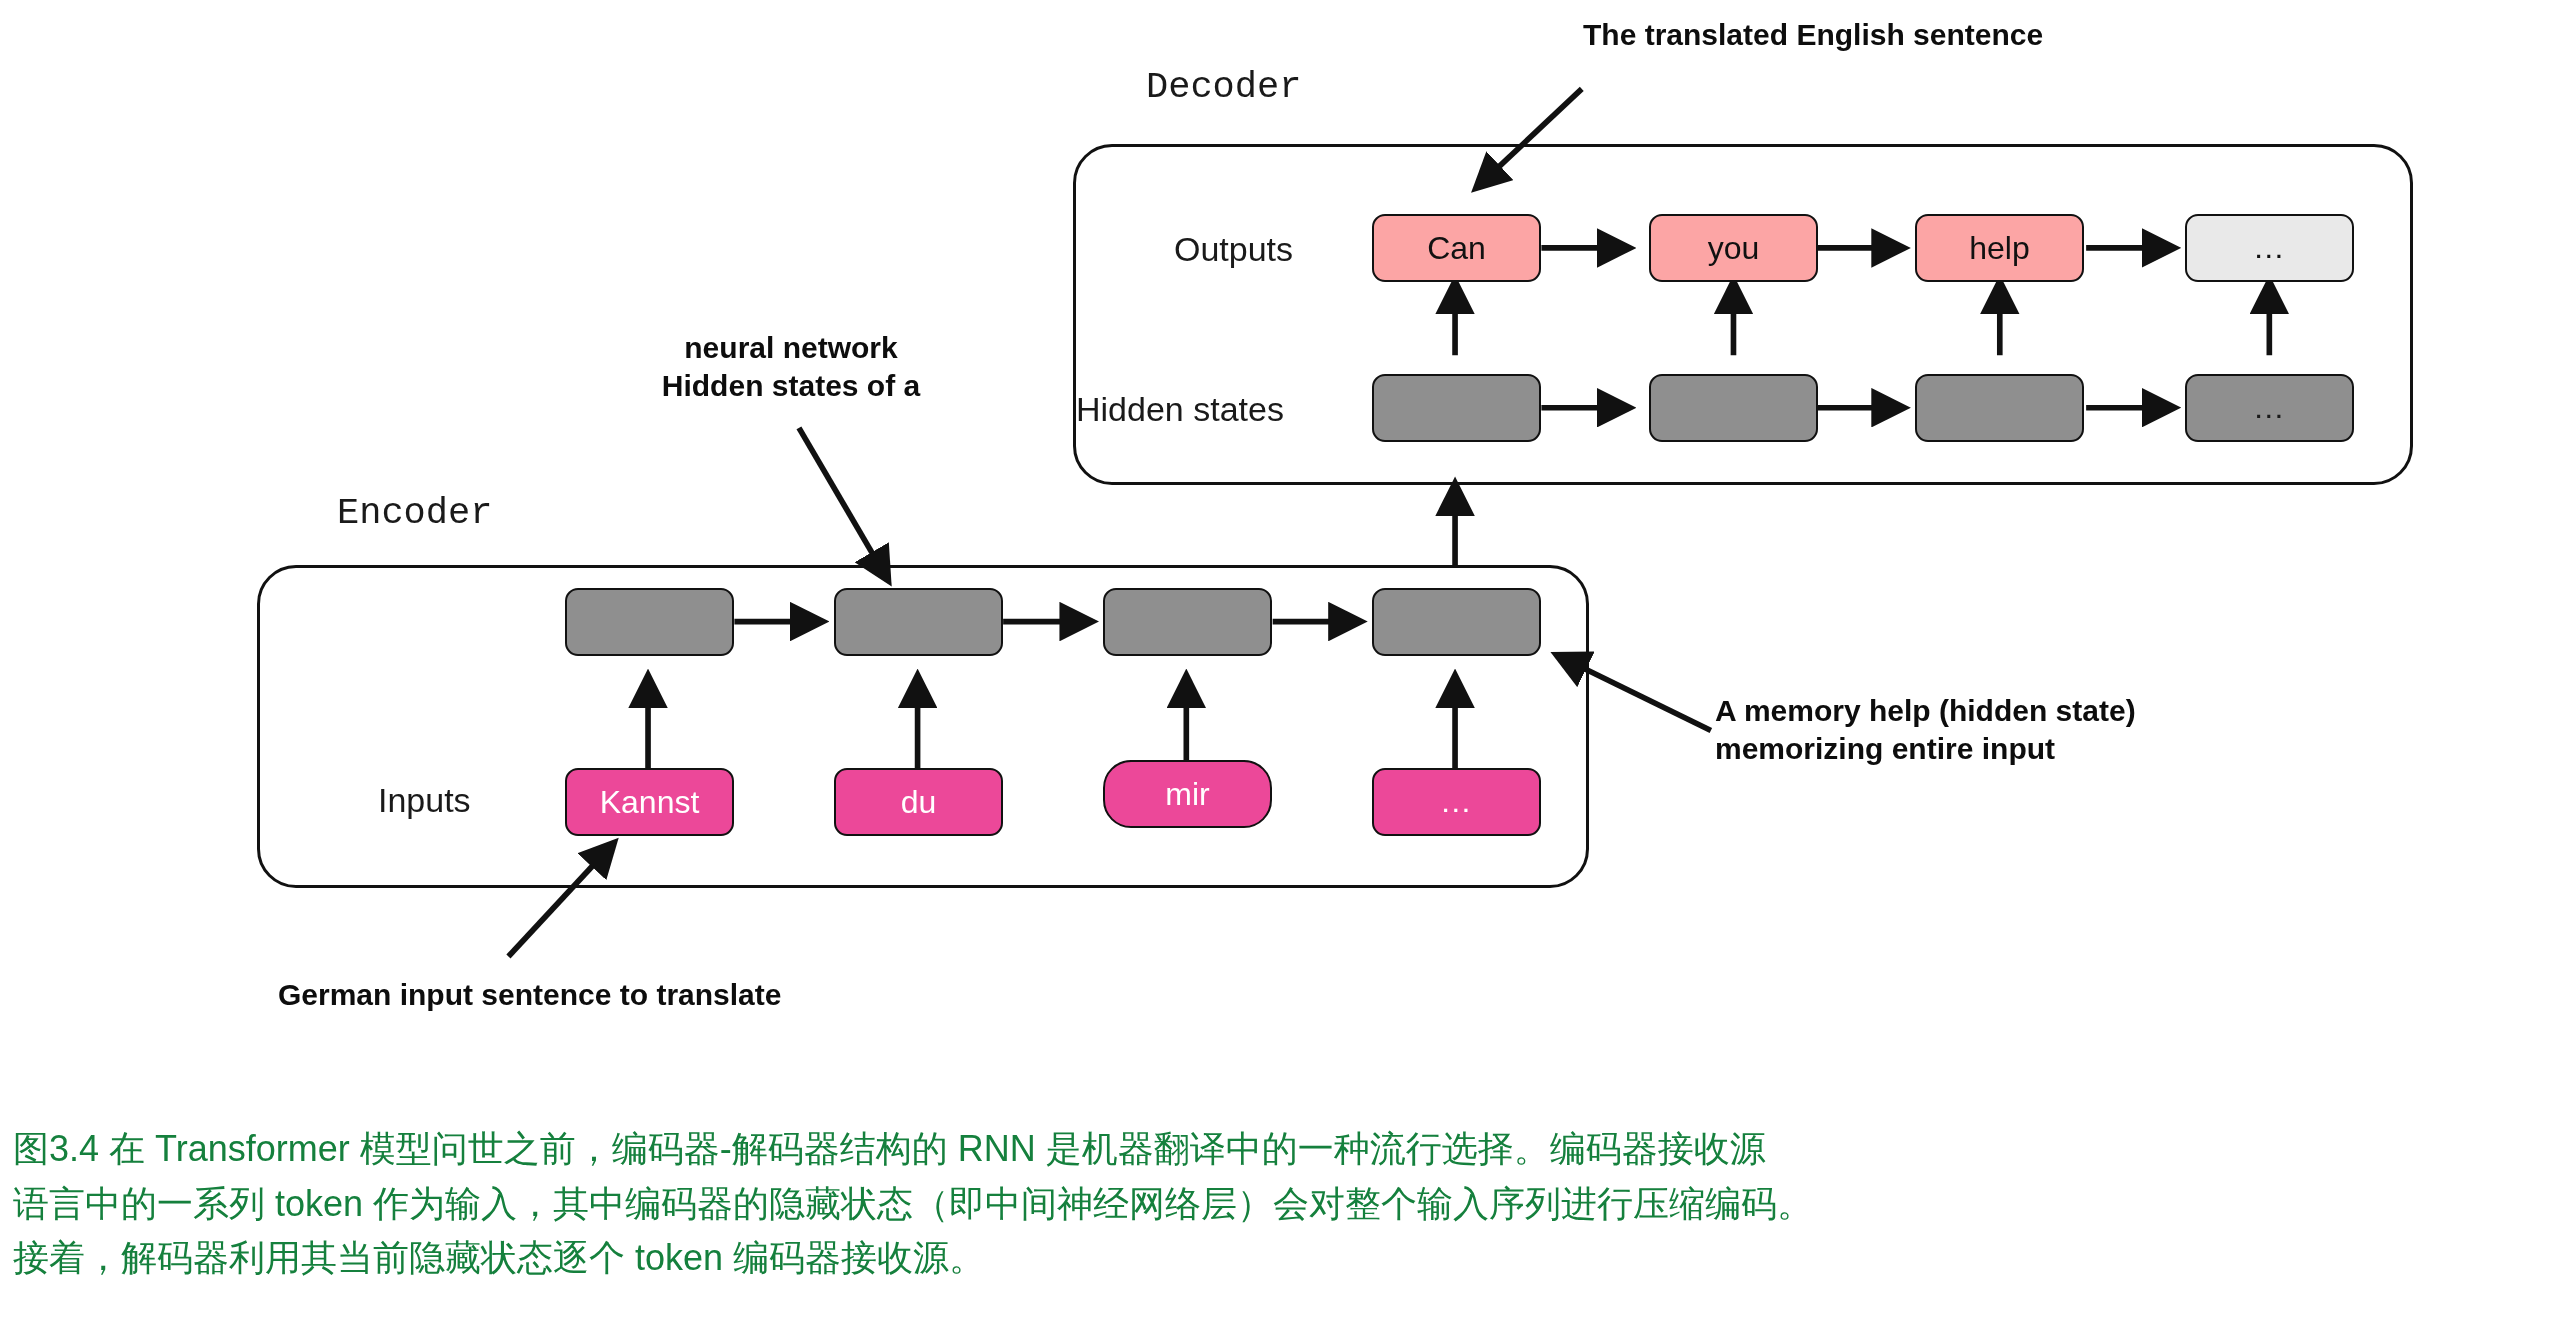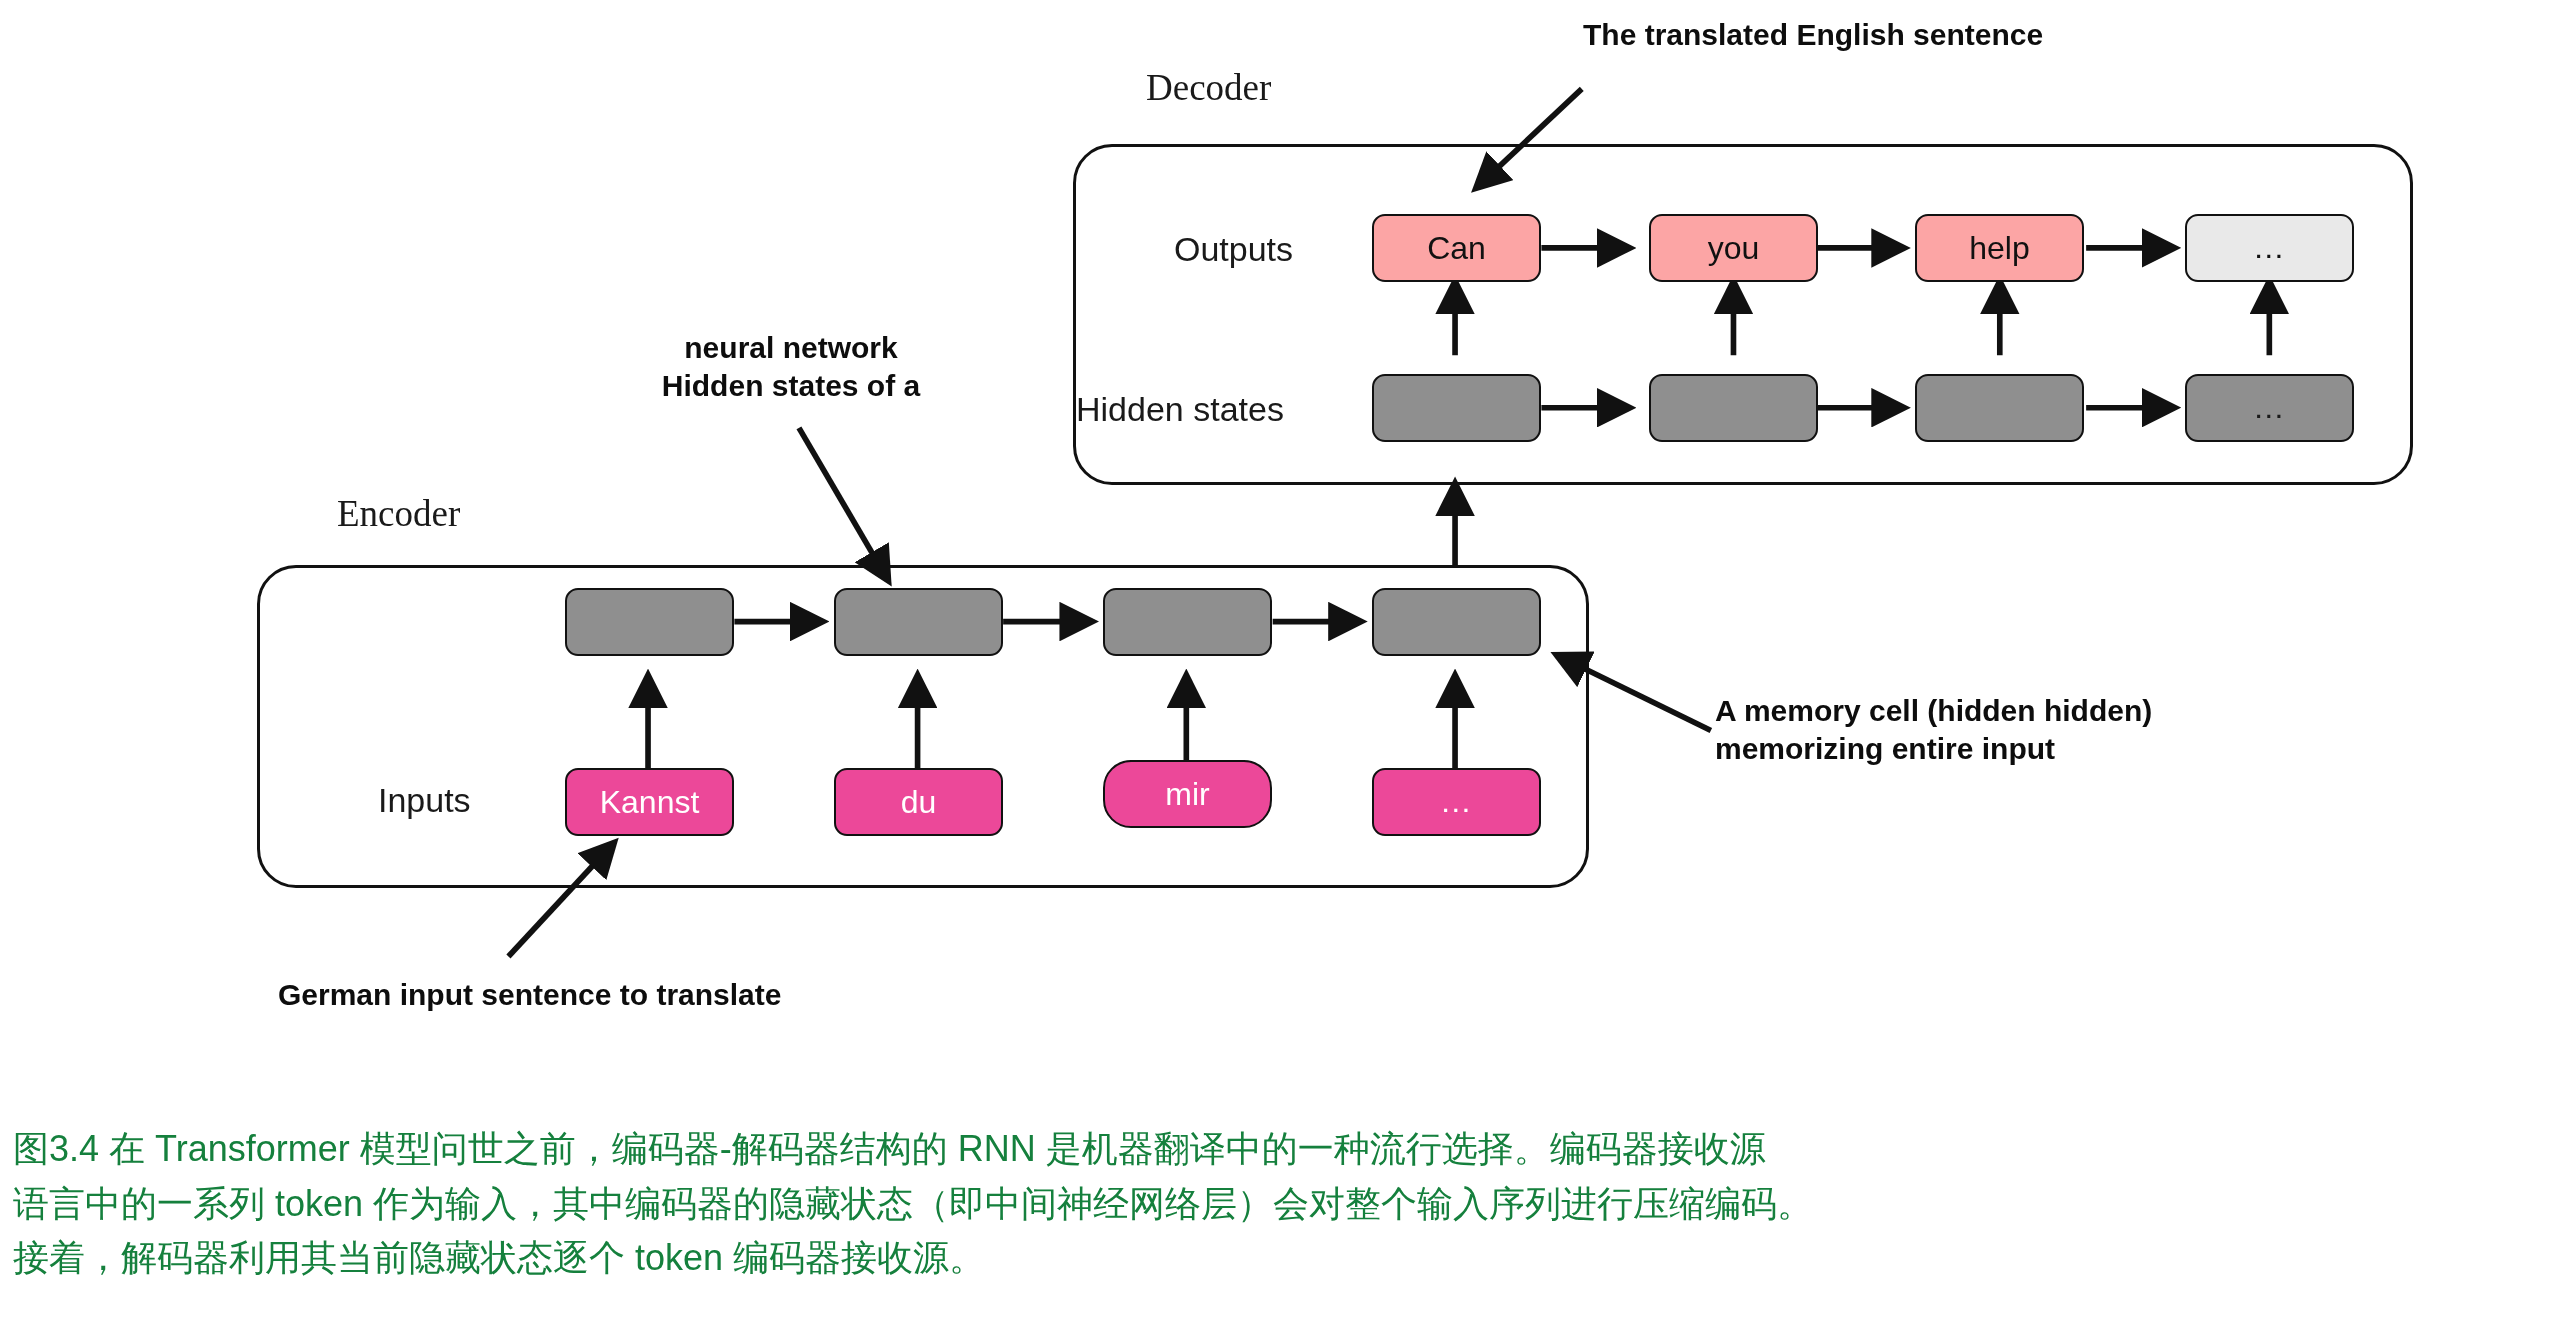--- a/index.html
+++ b/index.html
@@ -28,21 +28,21 @@
     width: 2576px;
     height: 1114px;
   }
 
   
   .abs { position: absolute; }
 
   .section-label {
     font-size: 37px;
     color: #1a1a1a;
-    font-family: Liberation Serif, serif;
+    font-family: Liberation Mono, monospace;
     font-weight: 400;
     white-space: nowrap;
   }
 
   .row-label {
     font-size: 34px;
     color: #1a1a1a;
     font-family: "Liberation Sans", sans-serif;
     font-weight: 400;
     white-space: nowrap;
@@ -242,21 +242,21 @@
   </div>
 
   <div class="abs callout" style="left:1583px; top:16px;">The translated English sentence</div>
 
   <div class="abs callout center" style="left:565px; top:329px; width:452px;">
     <div>neural network</div>
     <div>Hidden states of a</div>
   </div>
 
   <div class="abs callout" style="left:1715px; top:692px;">
-    <div>A memory cell (hidden hidden)</div>
+    <div>A memory help (hidden state)</div>
     <div>memorizing entire input</div>
   </div>
 
   <div class="abs callout" style="left:278px; top:976px;">German input sentence to translate</div>
 
 </div>
 
 <div id="caption">
   <div class="cap-line">图3.4 在 Transformer 模型问世之前，编码器-解码器结构的 RNN 是机器翻译中的一种流行选择。编码器接收源</div>
   <div class="cap-line">语言中的一系列 token 作为输入，其中编码器的隐藏状态（即中间神经网络层）会对整个输入序列进行压缩编码。</div>

